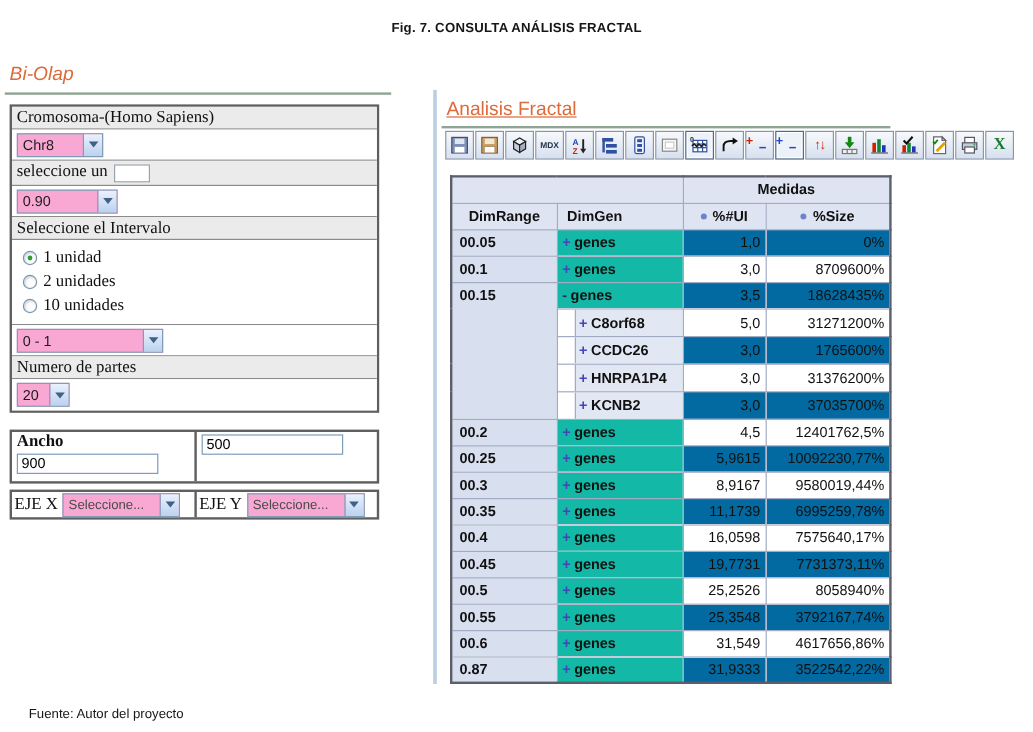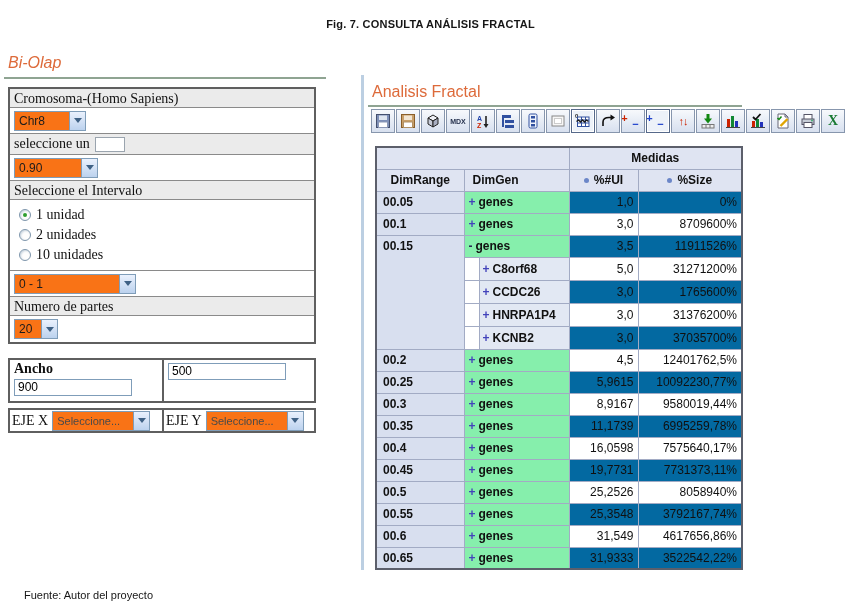--- a/index.html
+++ b/index.html
@@ -32,21 +32,21 @@
   .frow.sel-un { background:#ebebeb; padding:2px 4px; height:21px; display:flex; align-items:center; gap:5px; }
   .mini-input { width:30px; height:15px; border:1px solid #9aa4ae; background:#fff; font-size:11px; }
   .radios { background:#fff; padding:5px 2px 5px 9px; }
   .radio-line { display:flex; align-items:center; height:20px; gap:5px; cursor:default; }
   .radio { width:12px; height:12px; border:1px solid #7e96ac; border-radius:50%; background:#fdfdfd;
            box-shadow:inset 1px 1px 2px #c7d3de; position:relative; flex:0 0 auto; }
   .radio.sel::after { content:""; position:absolute; inset:3px; border-radius:50%; background:#2f9e2f; }
   .radio-label { font-size:14px; }
 
   
-  .xpsel { display:inline-flex; align-items:stretch; border:1px solid #7f9db9; background:#f97316;
+  .xpsel { display:inline-flex; align-items:stretch; border:1px solid #7f9db9; background:#f9a8d4;
            height:20px; font-family:"Liberation Sans", sans-serif; font-size:12px; cursor:default; }
   .xpsel .val { padding:2px 5px 0 4px; white-space:nowrap; flex:1 1 auto; color:#1c1c1c; }
   .xpsel .arrowbox { width:16px; border-left:1px solid #7f9db9; background:linear-gradient(#eaf1fd,#bcd2ee);
            display:flex; align-items:center; justify-content:center; flex:0 0 auto; }
   .tri { width:0; height:0; border-left:4px solid transparent; border-right:4px solid transparent;
          border-top:5px solid #3f6185; }
   .w72 { width:72px; } .w82 { width:84px; } .w120 { width:122px; } .w44 { width:44px; } .w98 { width:98px; }
 
   
   .dims { position:absolute; left:8px; top:358px; width:308px; height:45px; border:2px solid #5f5f5f; display:flex; }
@@ -90,21 +90,21 @@
   col.c1 { width:88px; } col.c2 { width:105px; } col.c3 { width:69px; } col.c4 { width:104px; }
   .hcell { background:#dfe4f2; font-weight:bold; color:#1d1d1d; }
   th.medidas { background:#dfe4f2; font-weight:bold; text-align:center; }
   th.colhdr { background:#dfe4f2; }
   th.colhdr.center { text-align:center; }
   th.colhdr.left { text-align:left; padding-left:8px; }
   .sortdot { display:inline-block; width:5px; height:5px; border-radius:50%; background:#6b86c8;
              margin-right:5px; vertical-align:1px; }
   td.c-range { background:#d8dfef; font-weight:bold; padding-left:6px; text-align:left; }
   td.c-range.vtop { vertical-align:top; padding-top:3px; }
-  td.c-gen { background:#86efac; font-weight:bold; padding-left:4px; text-align:left; }
+  td.c-gen { background:#14b8a6; font-weight:bold; padding-left:4px; text-align:left; }
   td.c-num { text-align:right; padding-right:4px; color:#101010; }
   tr.shade-a td.c-num { background:#0369a1; }
   tr.shade-b td.c-num { background:#ffffff; }
   .exp { font-weight:bold; color:#4343bb; margin-right:3px; cursor:pointer; }
   .exp.minus { color:#2a2a55; }
   td.childcell { background:#fff; padding:0; }
   .childwrap { display:flex; align-items:center; margin-left:14px; height:22px;
                border-left:1px solid #a2abc4; background:#e2e8f3; font-weight:bold; padding-left:3px; }
 </style>
 </head>
@@ -199,21 +199,21 @@
         <span class="val">Seleccione...</span>
         <span class="arrowbox">
             <span class="tri"></span>
           </span>
       </span>
     </div>
   </div>
 
   <div class="vsep"></div>
 
-  <div class="sec-title" style="left:372px; top:83px;">Analisis Fractal</div>
+  <div class="sec-title" style="left:372px; top:83px;text-decoration:underline;">Analisis Fractal</div>
   <div class="sec-underline" style="left:368px; top:105px; width:374px;"></div>
 
   <div class="toolbar">
     <span class="tbtn">
         <span>
       <svg width="16" height="16">
             <rect x="1.5" y="1.5" width="13" height="13" fill="#7e90b8" stroke="#44506e"></rect>
             <rect x="4" y="2.5" width="8" height="4.5" fill="#dfe6f0"></rect>
             <rect x="3.5" y="9" width="9" height="5.5" fill="#fff" stroke="#8a97b5"></rect>
           </svg>
@@ -400,21 +400,21 @@
       <tr class="shade-b">
         <td class="c-range">00.1</td>
         <td class="c-gen"><span class="exp">+</span><span>genes</span></td>
         <td class="c-num">3,0</td>
         <td class="c-num">8709600%</td>
       </tr>
       <tr class="shade-a">
         <td class="c-range vtop" rowspan="5">00.15</td>
         <td class="c-gen"><span class="exp minus">-</span><span>genes</span></td>
         <td class="c-num">3,5</td>
-        <td class="c-num">11911526%</td>
+        <td class="c-num">18628435%</td>
       </tr>
       <tr class="shade-b">
         <td class="childcell">
               <span class="childwrap">
                 <span class="exp">+</span>
                 <span>C8orf68</span>
               </span>
             </td>
         <td class="c-num">5,0</td>
         <td class="c-num">31271200%</td>
@@ -497,21 +497,21 @@
         <td class="c-num">25,3548</td>
         <td class="c-num">3792167,74%</td>
       </tr>
       <tr class="shade-b">
         <td class="c-range">00.6</td>
         <td class="c-gen"><span class="exp">+</span><span>genes</span></td>
         <td class="c-num">31,549</td>
         <td class="c-num">4617656,86%</td>
       </tr>
       <tr class="shade-a">
-        <td class="c-range">00.65</td>
+        <td class="c-range">0.87</td>
         <td class="c-gen"><span class="exp">+</span><span>genes</span></td>
         <td class="c-num">31,9333</td>
         <td class="c-num">3522542,22%</td>
       </tr>
     </tbody>
       </table>
   </div>
 
   <div class="fig-source">Fuente: Autor del proyecto</div>
 

